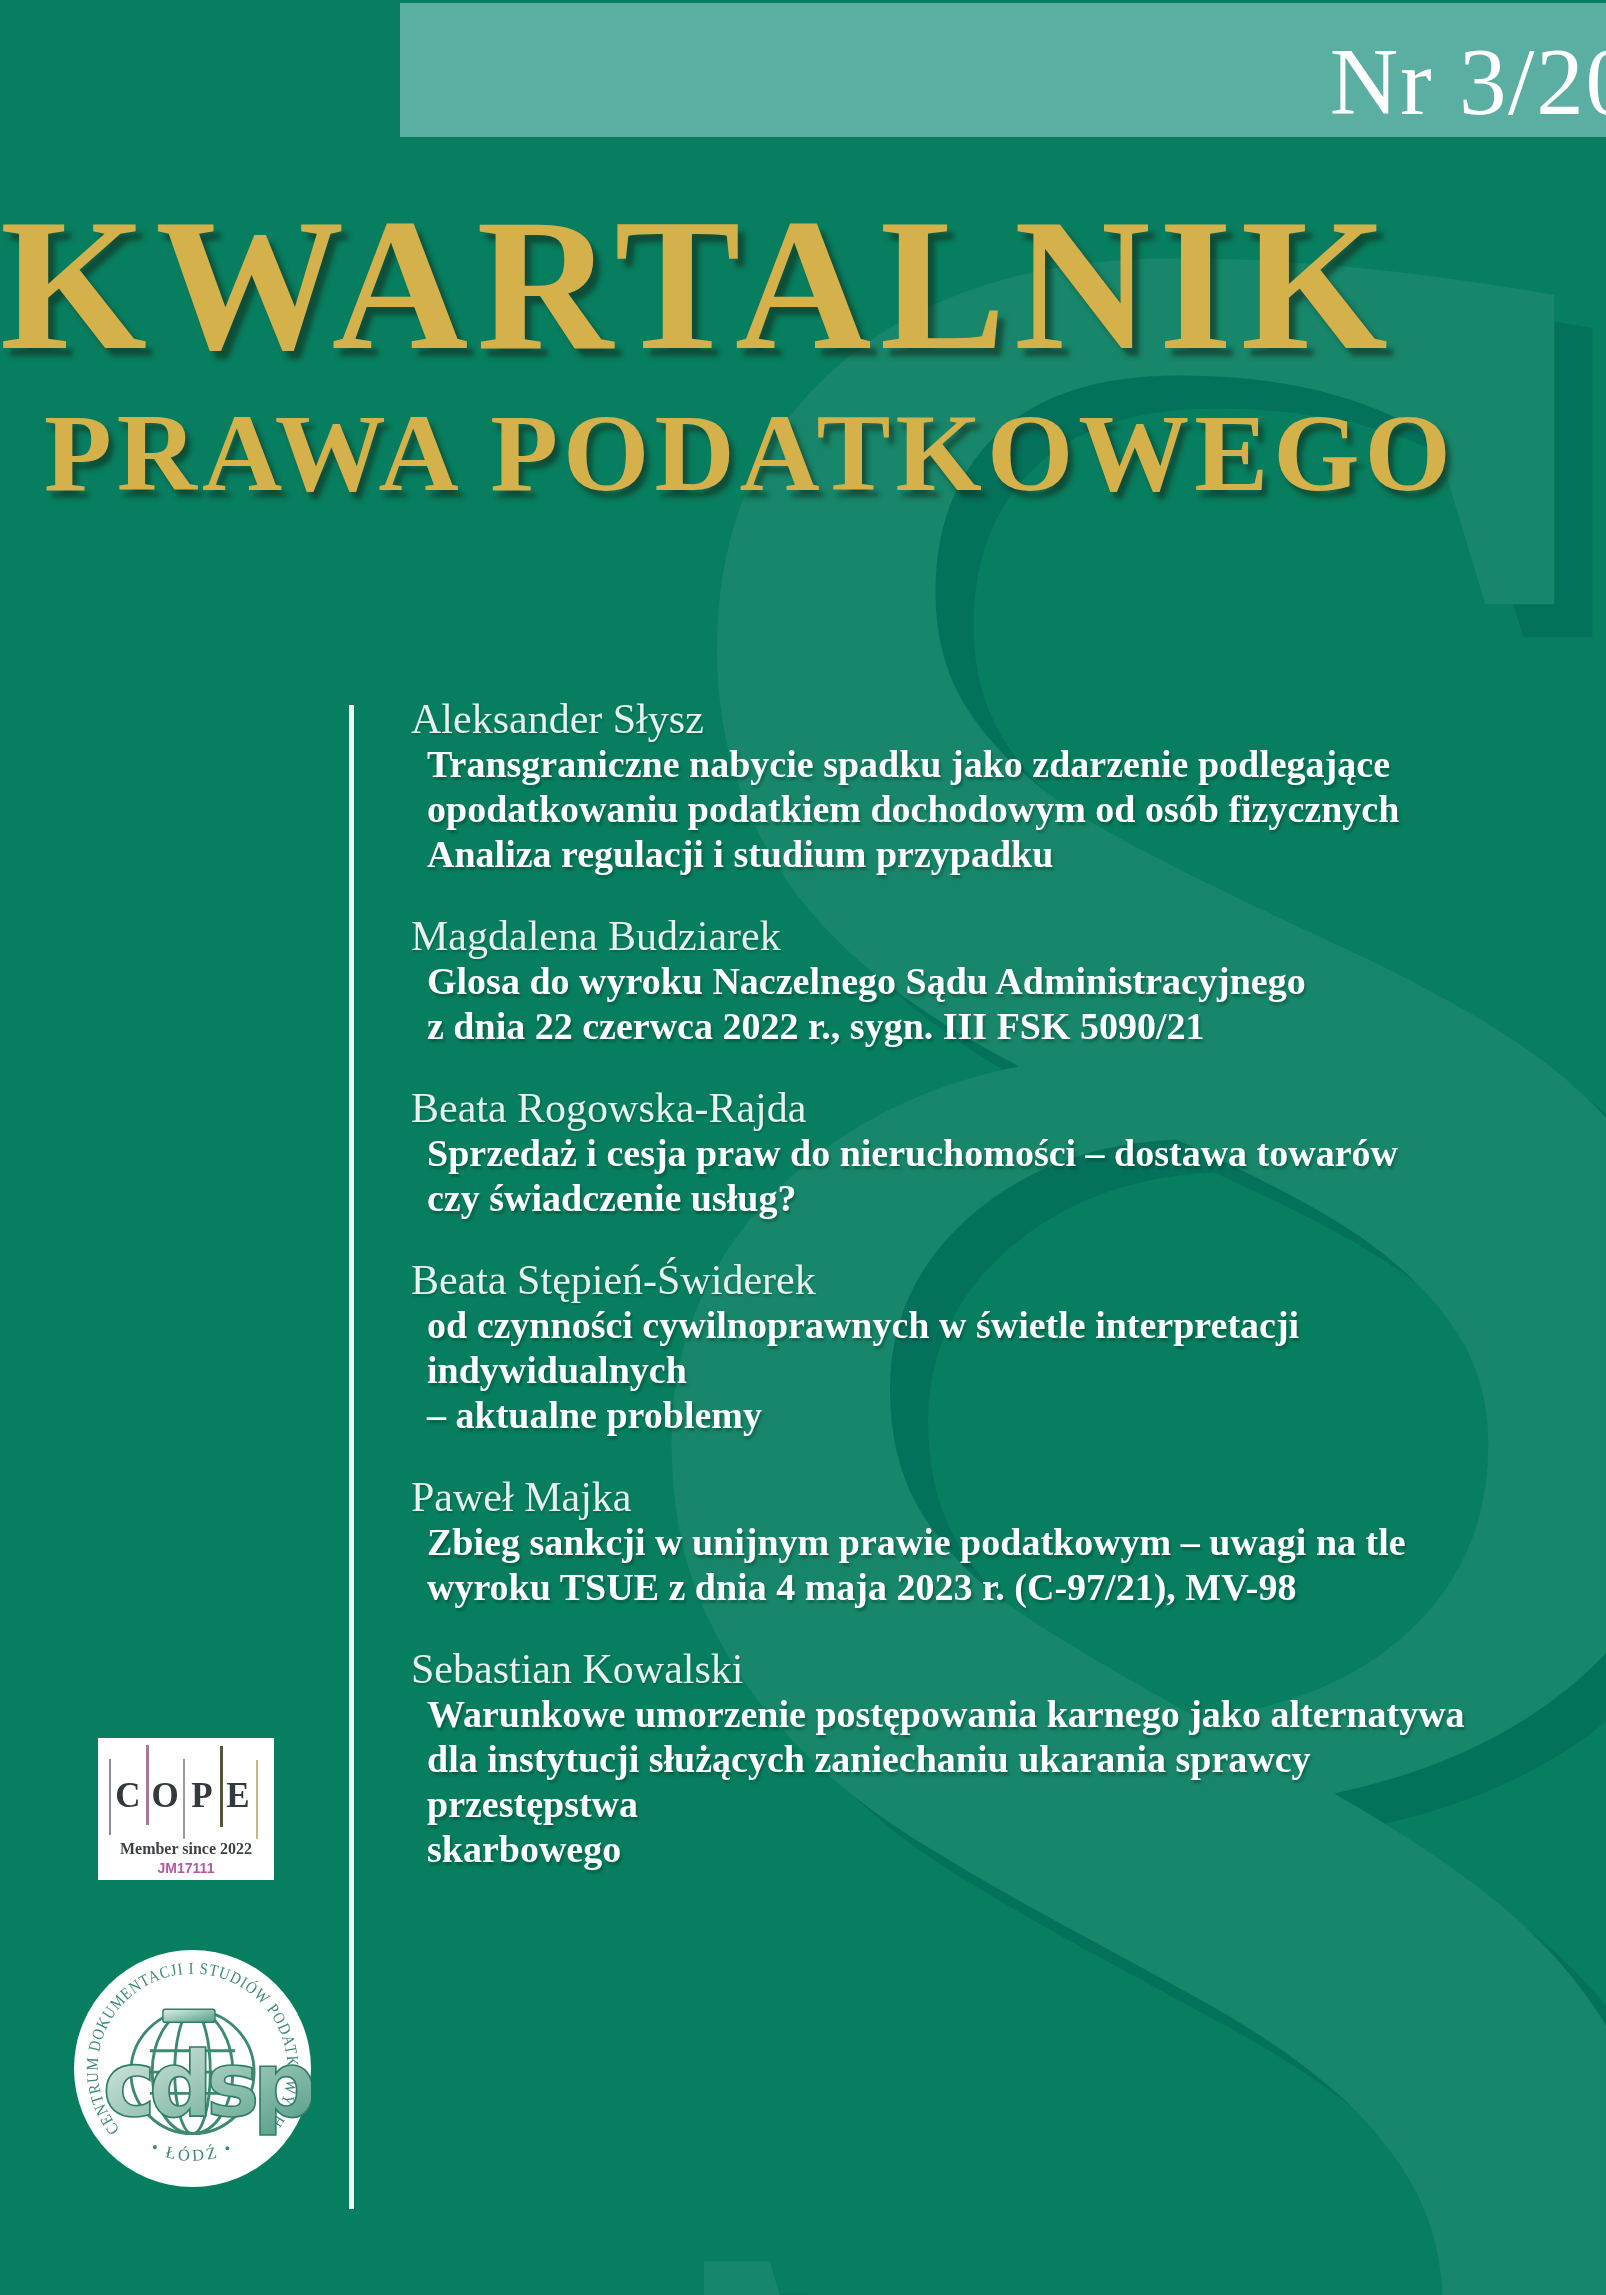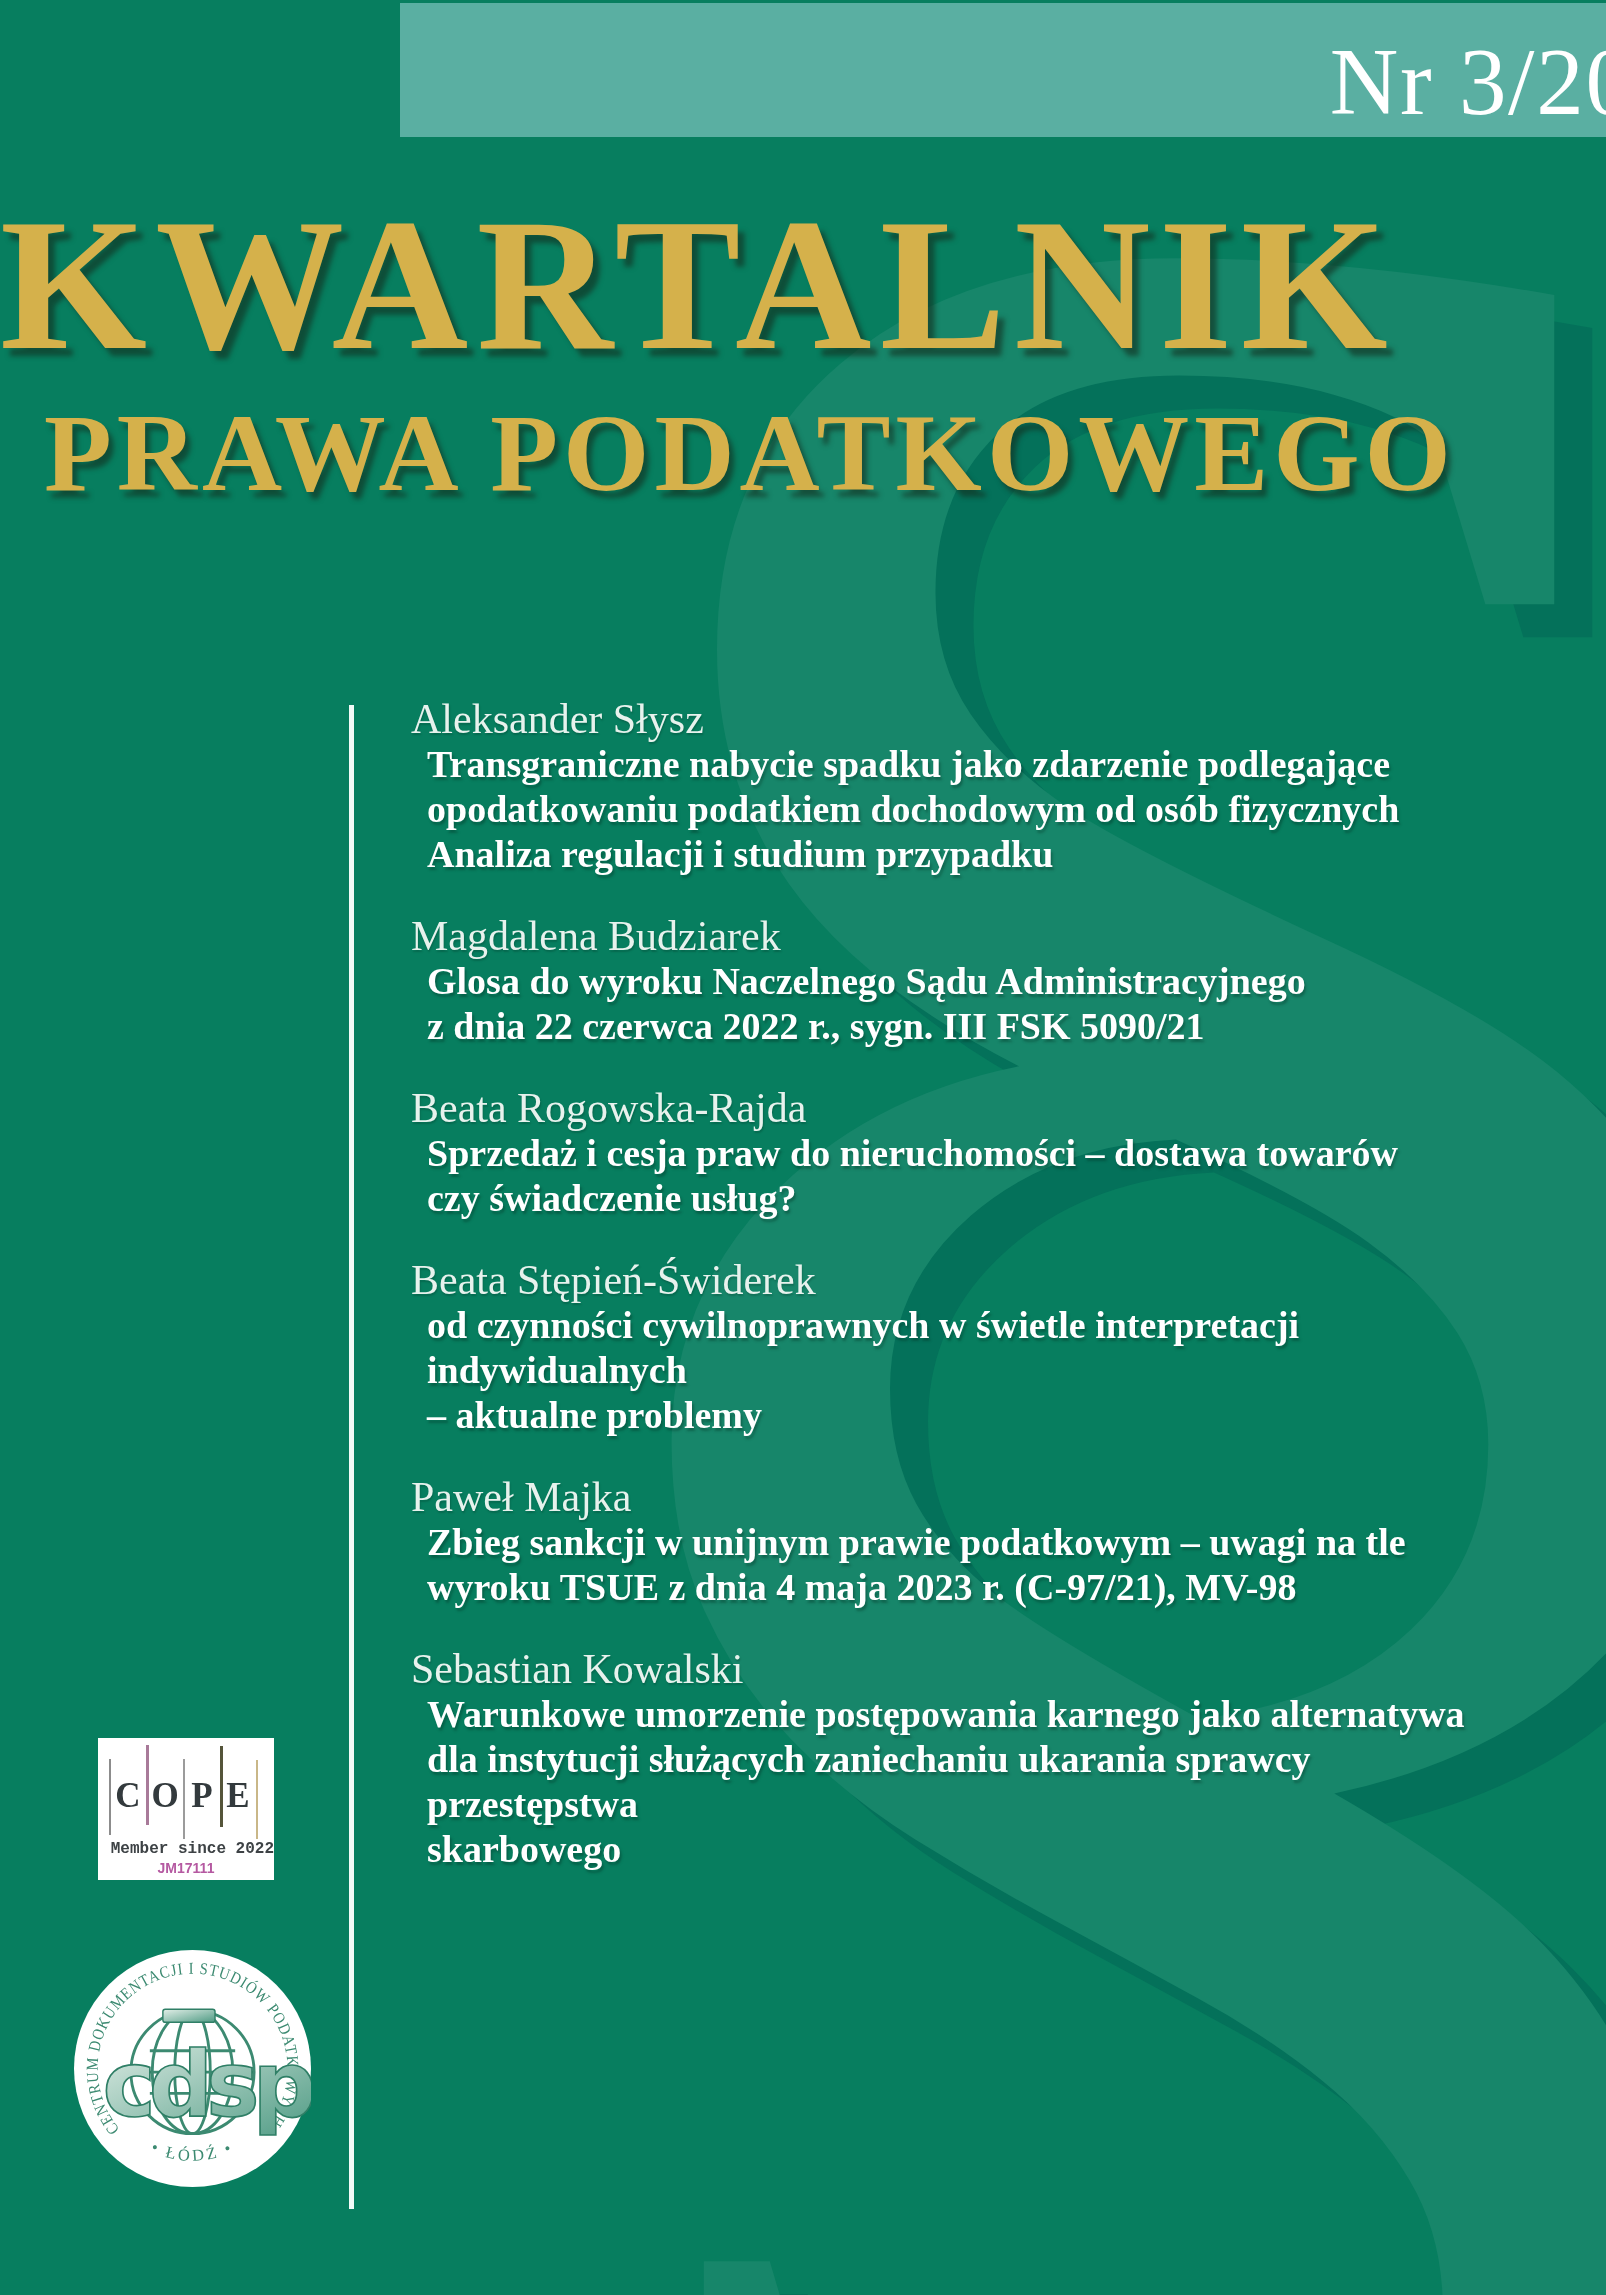--- a/index.html
+++ b/index.html
@@ -133,22 +133,22 @@
     font-weight: 600;
     color: #333a3d;
   }
   .cl1 { left: 30px; }
   .cl2 { left: 67px; }
   .cl3 { left: 104px; }
   .cl4 { left: 140px; }
   .cope-member {
     position: absolute;
     left: 0; top: 102px; width: 100%;
-    text-align: right;
-    font-family: Liberation Mono, monospace;
+    text-align: center;
+    font-family: Liberation Serif, serif;
     font-size: 16px;
     font-weight: 700;
     color: #3d4245;
   }
   .cope-id {
     position: absolute;
     left: 0; top: 122px; width: 100%;
     text-align: center;
     font-family: "Liberation Sans", sans-serif;
     font-size: 14px;

